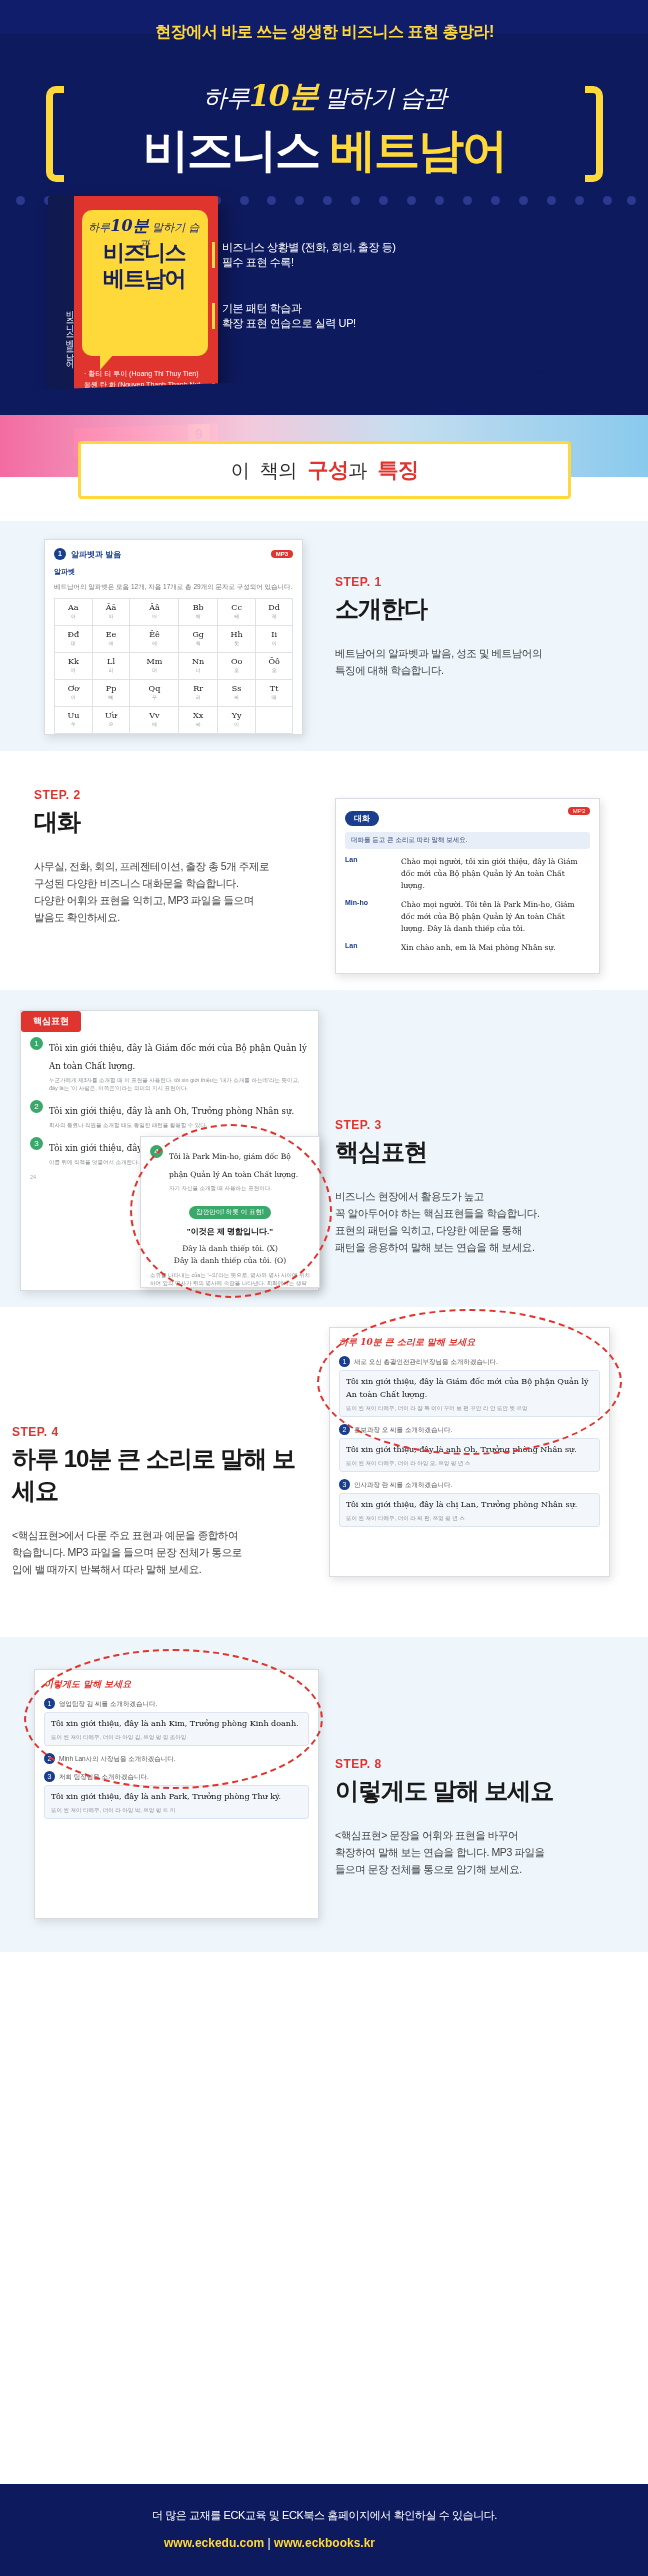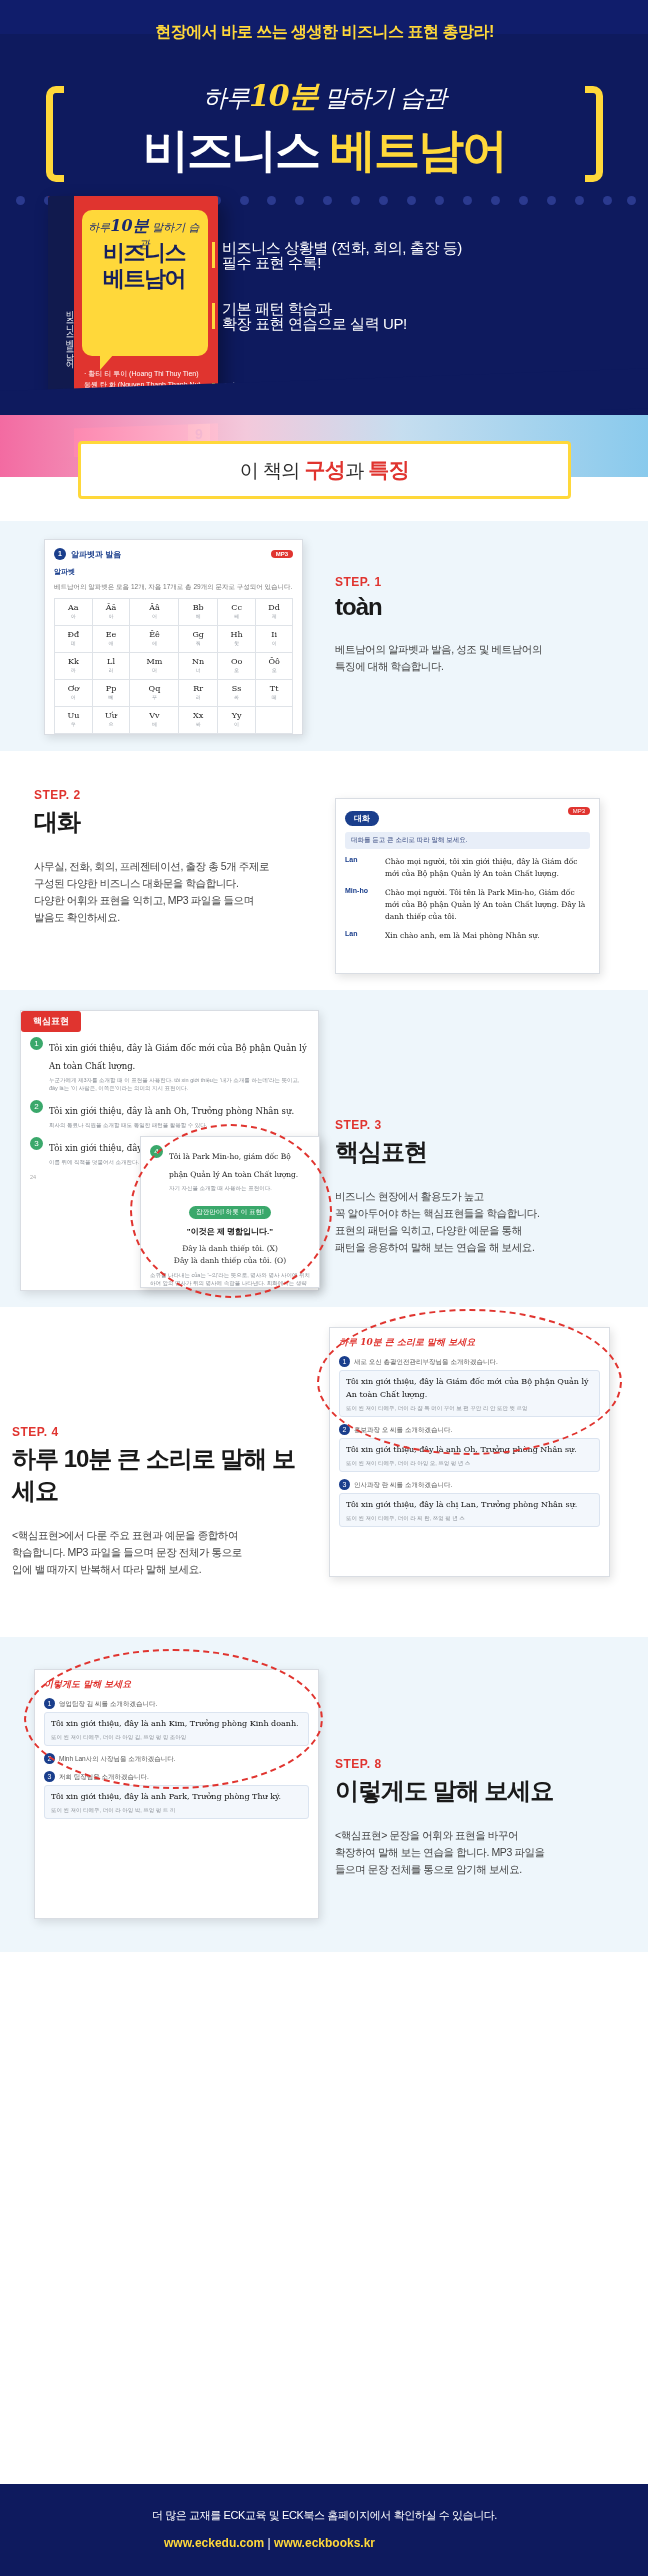--- a/index.html
+++ b/index.html
@@ -123,42 +123,42 @@
   }
   .book-badge {
     position: absolute; right: 8px; bottom: 10px;
     width: 22px; height: 26px; background: #ffd83a; border-radius: 3px;
     color: #16205e; font-size: 14px; font-weight: bold;
     text-align: center; line-height: 26px;
   }
 
   .feature {
     position: absolute; left: 222px;
-    color: #ffffff; font-size: 15px; line-height: 15px;
+    color: #ffffff; font-size: 11px; line-height: 15px;
     letter-spacing: -0.4px;
   }
   .feature .bar {
     position: absolute; left: -10px; top: 2px; width: 3px; height: 26px;
     background: #ffd83a;
   }
   .f1 { top: 240px; }
   .f2 { top: 301px; }
   .f3 { top: 381px; }
 
   
   .sec-title-wrap {
     position: absolute; left: 78px; top: 441px;
     width: 493px; height: 58px;
     background: #ffffff;
     border: 3px solid #ffd83a;
     border-radius: 4px;
     display: flex; align-items: center; justify-content: center;
   }
   .sec-title {
-    font-size: 19px; color: #2b2b2b; letter-spacing: -0.6px;
+    font-size: 19px; color: #2b2b2b; letter-spacing: -0.6px; font-family: Liberation Mono, monospace;
   }
   .sec-title b { color: #e0342f; font-size: 21px; }
 
   
   .band {
     position: absolute; left: 0; width: 649px;
   }
   .band.blue { background: #eef6fb; }
   .band.white { background: #ffffff; }
 
@@ -210,21 +210,21 @@
 
   
   .dlg-badge {
     display: inline-block; background: #1a3e8c; color: #fff; font-size: 8px;
     font-weight: bold; border-radius: 9px; padding: 2px 9px;
   }
   .dlg-strip {
     margin-top: 6px; background: #e8eef8; border-radius: 3px;
     font-size: 6.5px; color: #33457c; padding: 4px 6px;
   }
-  .dlg-row { display: flex; gap: 6px; margin-top: 7px; }
+  .dlg-row { display: flex; gap: 22px; margin-top: 7px; }
   .dlg-name { flex: 0 0 34px; font-size: 7px; color: #1a3e8c; font-weight: bold; }
   .dlg-text { font-size: 7.5px; color: #222; line-height: 12px; font-family: "DejaVu Serif", serif; }
 
   
   .ke-tab {
     position: absolute; left: 0; top: 0;
     background: #e0342f; color: #fff; font-size: 9px; font-weight: bold;
     padding: 4px 12px; border-radius: 3px;
   }
   .ke-item { display: flex; gap: 6px; margin-bottom: 8px; }
@@ -417,21 +417,21 @@
               <td></td>
         </tr>
       </tbody>
         </table>
 
     </div>
   </div>
 
   <div style="position:absolute;left:335px;top:575px;width:279px">
     <div class="stepnum">STEP. 1</div>
-    <div class="stepname">toàn</div>
+    <div class="stepname">소개한다</div>
     <div class="stepdesc" style="white-space:pre-line">베트남어의 알파벳과 발음, 성조 및 베트남어의
 특징에 대해 학습합니다.</div>
   </div>
 
   <div class="band white" style="top:751px;height:240px;"></div>
 
   <div style="position:absolute;left:34px;top:788px;width:289px">
     <div class="stepnum">STEP. 2</div>
     <div class="stepname">대화</div>
     <div class="stepdesc" style="white-space:pre-line">사무실, 전화, 회의, 프레젠테이션, 출장 총 5개 주제로

